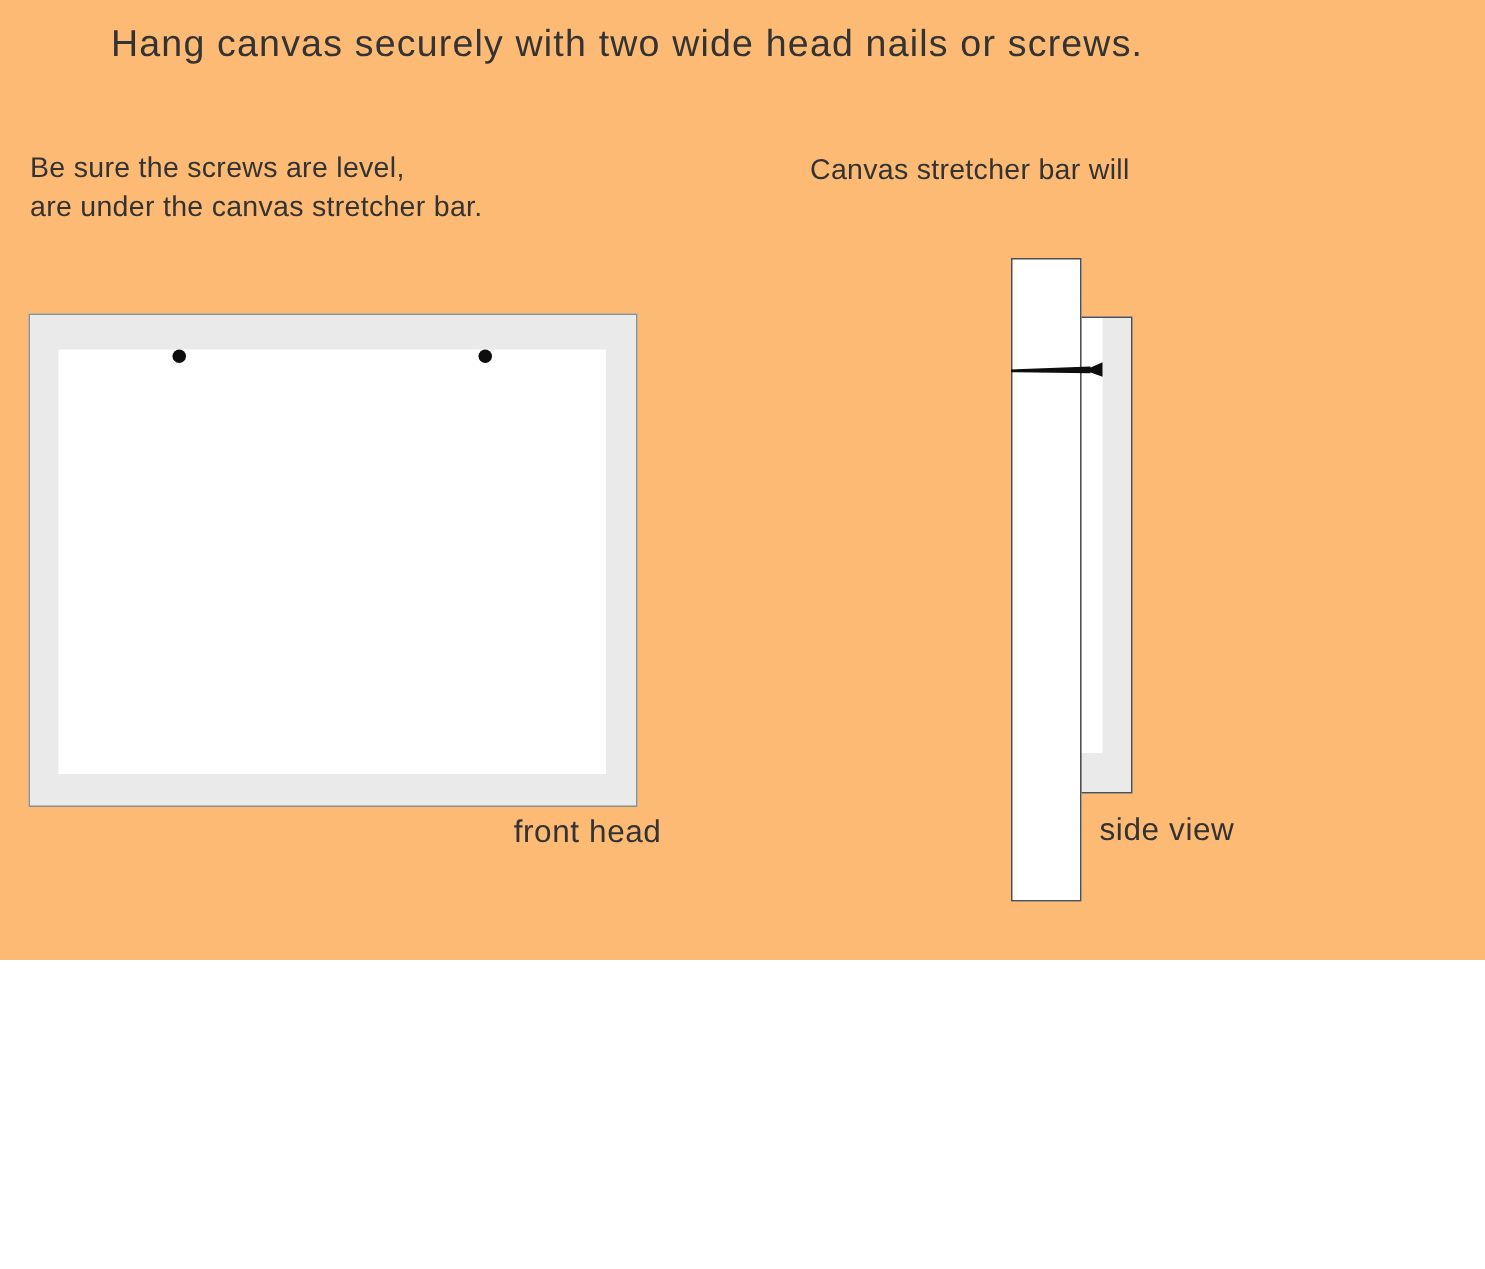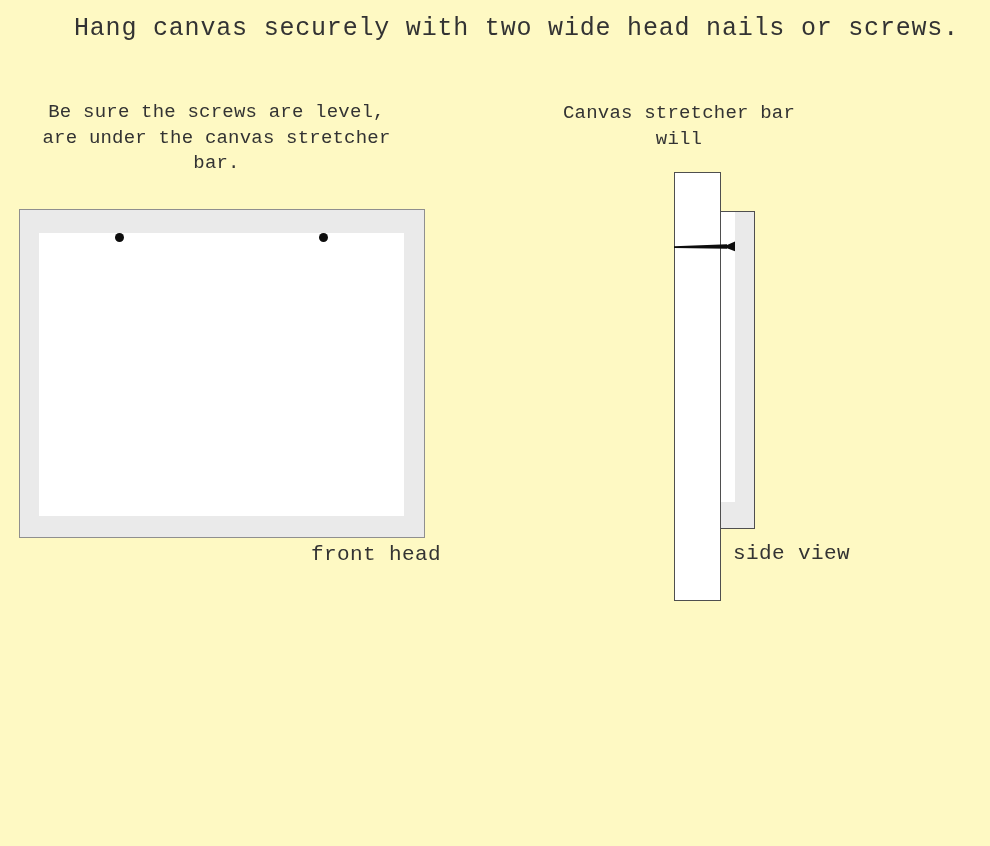--- a/index.html
+++ b/index.html
@@ -1,39 +1,39 @@
 <!DOCTYPE html>
 <html><head>
 <meta charset="utf-8">
 <style>
   html, body { margin: 0; padding: 0; background: #ffffff; }
   .page {
     position: relative;
     width: 990px;
-    height: 846px;
-    background: #fef9c3;
-    font-family: Liberation Mono, monospace;
+    height: 640px;
+    background: #fdba74;
+    font-family: Liberation Sans, sans-serif;
     color: var(--text, #333);
     overflow: hidden;
   }
 
   
   .title {
     position: absolute;
     left: 74px; top: 14px;
     font-size: 25px;
     font-weight: 300;
     letter-spacing: 0.8px;
     line-height: 30px;
     color: var(--text);
     white-space: nowrap;
   }
   .instr {
     position: absolute;
-    text-align: center;
+    text-align: left;
     font-size: 19px;
     font-weight: 300;
     line-height: 25.5px;
     letter-spacing: 0.2px;
     color: var(--text);
   }
   .front-instr { left: 20px; top: 100px; width: 393px; }
   .side-instr  { left: 540px; top: 101px; width: 278px; }
 
   .caption {

